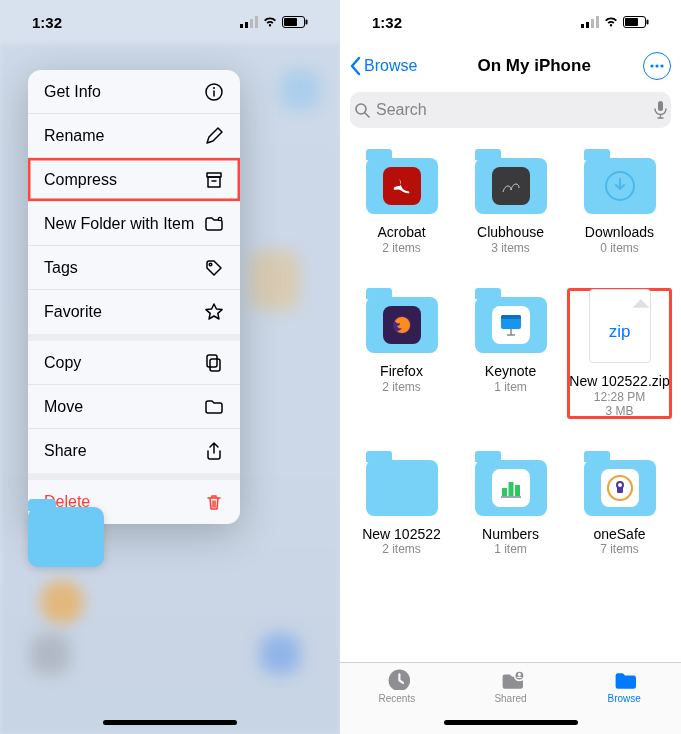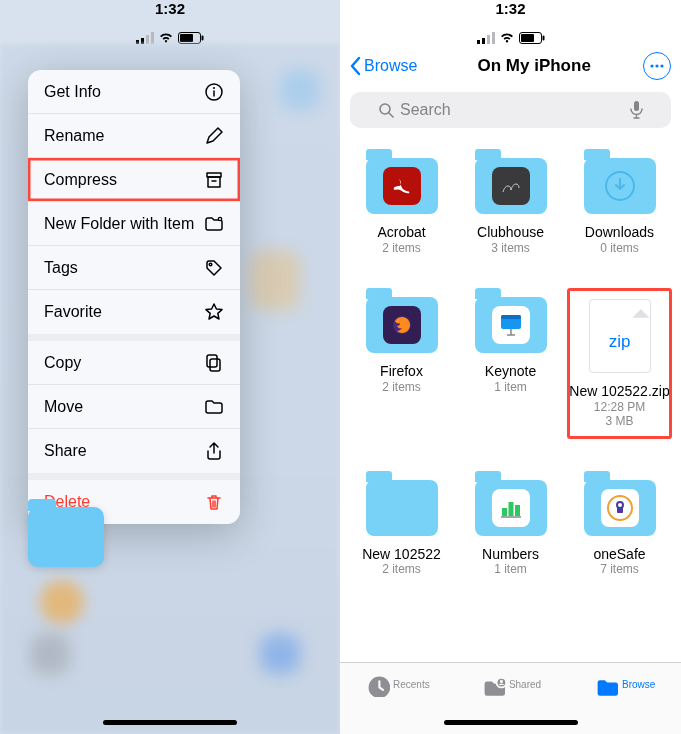--- a/index.html
+++ b/index.html
@@ -4,21 +4,21 @@
 <style>
 * { margin: 0; padding: 0; box-sizing: border-box; font-family: -apple-system, "SF Pro", "Helvetica Neue", Arial, sans-serif; }
 body { width: 681px; height: 734px; display: flex; background: #fff; }
 
 
 .pane { height: 734px; position: relative; overflow: hidden; }
 .pane-left { width: 340px; background: #d8e2ee; }
 .pane-right { width: 341px; background: #fff; }
 
 
-.status { height: 44px; display: flex; align-items: center; justify-content: space-between; padding: 0 12px; font-size: 15px; font-weight: 600; flex-direction: column; }
+.status { height: 44px; display: flex; align-items: center; justify-content: space-between; padding: 0 32px; font-size: 15px; font-weight: 600; }
 .status-icons { display: flex; align-items: center; gap: 4px; }
 
 
 .blur-bg { position: absolute; inset: 44px 0 0 0; background: linear-gradient(180deg, #d0dcec 0%, #cfdbea 60%, #cbd7e7 100%); filter: blur(2px); }
 .blur-bg::after { content:""; position:absolute; inset:0; background: rgba(190,200,215,0.15); }
 .blur-blob { position:absolute; border-radius:14px; background: rgba(110,185,245,0.35); filter: blur(8px); }
 .blob1 { top: 70px; right: 20px; width: 40px; height: 40px; }
 .blob2 { top: 250px; right: 40px; width: 50px; height: 60px; background: rgba(240,180,80,0.35); }
 .blob3 { bottom: 60px; left: 30px; width: 40px; height: 40px; background: rgba(120,120,120,0.3); }
 .blob4 { bottom: 60px; right: 40px; width: 40px; height: 40px; background: rgba(40,120,240,0.35); }
@@ -38,39 +38,39 @@
 .orange-blob { position:absolute; top: 580px; left: 40px; width: 44px; height: 44px; border-radius:50%; background: rgba(245,160,40,0.55); filter: blur(7px); }
 
 .home-indicator { position:absolute; bottom: 9px; left: 50%; transform: translateX(-50%); width: 134px; height: 5px; border-radius: 3px; background: #000; }
 
 
 .nav { height: 44px; display: flex; align-items: center; justify-content: space-between; padding: 0 10px; }
 .nav-back { color: #007aff; font-size: 16px; display: flex; align-items: center; gap: 2px; }
 .nav-title { font-weight: 600; font-size: 17px; margin-left: 8px; }
 .nav-more { width: 28px; height: 28px; border: 1.6px solid #007aff; border-radius: 50%; display:flex; align-items:center; justify-content:center; color:#007aff; }
 
-.search { margin: 4px 10px; height: 36px; background: #eeeef0; border-radius: 10px; display: flex; align-items:center; padding: 0 28px; gap: 6px; color:#838388; font-size:16px; }
+.search { margin: 4px 10px; height: 36px; background: #eeeef0; border-radius: 10px; display: flex; align-items:center; padding: 0 4px; gap: 6px; color:#838388; font-size:16px; }
 .search .mic { margin-left:auto; }
 
 .grid { padding: 18px 10px 0 10px; display: grid; grid-template-columns: 1fr 1fr 1fr; gap: 34px 6px; }
 .tile { display:flex; flex-direction:column; align-items:center; }
 .folder { width: 72px; height: 56px; background:#78d2f8; border-radius:8px; position:relative; margin-top:8px; }
 .folder::before { content:""; position:absolute; top:-9px; left:0; width:26px; height:11px; background:#78d2f8; border-radius:3px 3px 0 0; }
 .app-badge { position:absolute; inset:0; display:flex; align-items:center; justify-content:center; }
 .app-sq { width:38px; height:38px; border-radius:8px; display:flex; align-items:center; justify-content:center; font-size:18px; color:#fff; }
 .t-name { margin-top: 10px; font-size: 14px; text-align:left; line-height:1.2; }
 .t-meta { font-size: 12px; color: #8a8a8e; text-align:center; }
 
 .zip-card { width: 62px; height: 74px; background:#fff; border:1px solid #e0e0e4; border-radius:4px; position:relative; }
 .zip-card::after { content:""; position:absolute; top:0; right:0; width:18px; height:18px; background:linear-gradient(135deg, #fff 48%, #e0e0e4 52%); clip-path: polygon(0 0, 100% 100%, 0 100%);}
 .zip-txt { position:absolute; top:32px; width:100%; text-align:center; color:#007aff; font-size:17px; }
-.tile.highlighted { outline: 3px solid #ff463a; outline-offset: -2px; padding: 10px 0; border-radius:2px; }
+.tile.highlighted { outline: 3px solid #ff463a; outline-offset: -2px; padding: 0 0; border-radius:2px; }
 
 .tabbar { position:absolute; bottom:0; left:0; right:0; height: 72px; border-top: 0.5px solid #cfcfd2; display:flex; background:#fafafa; }
-.tab { flex:1; display:flex; flex-direction:row; align-items:center; justify-content:center; gap:3px; font-size:10px; color:#8e8e93; padding-bottom:28px; }
+.tab { flex:1; display:flex; flex-direction:column; align-items:center; justify-content:center; gap:3px; font-size:10px; color:#8e8e93; padding-bottom:28px; }
 .tab.active { color:#007aff; }
 .tab svg { width:26px; height:24px; }
 
 svg { display:block; }
 </style>
 </head>
 <body>
 
 <div class="pane pane-left">
   <div class="status">

